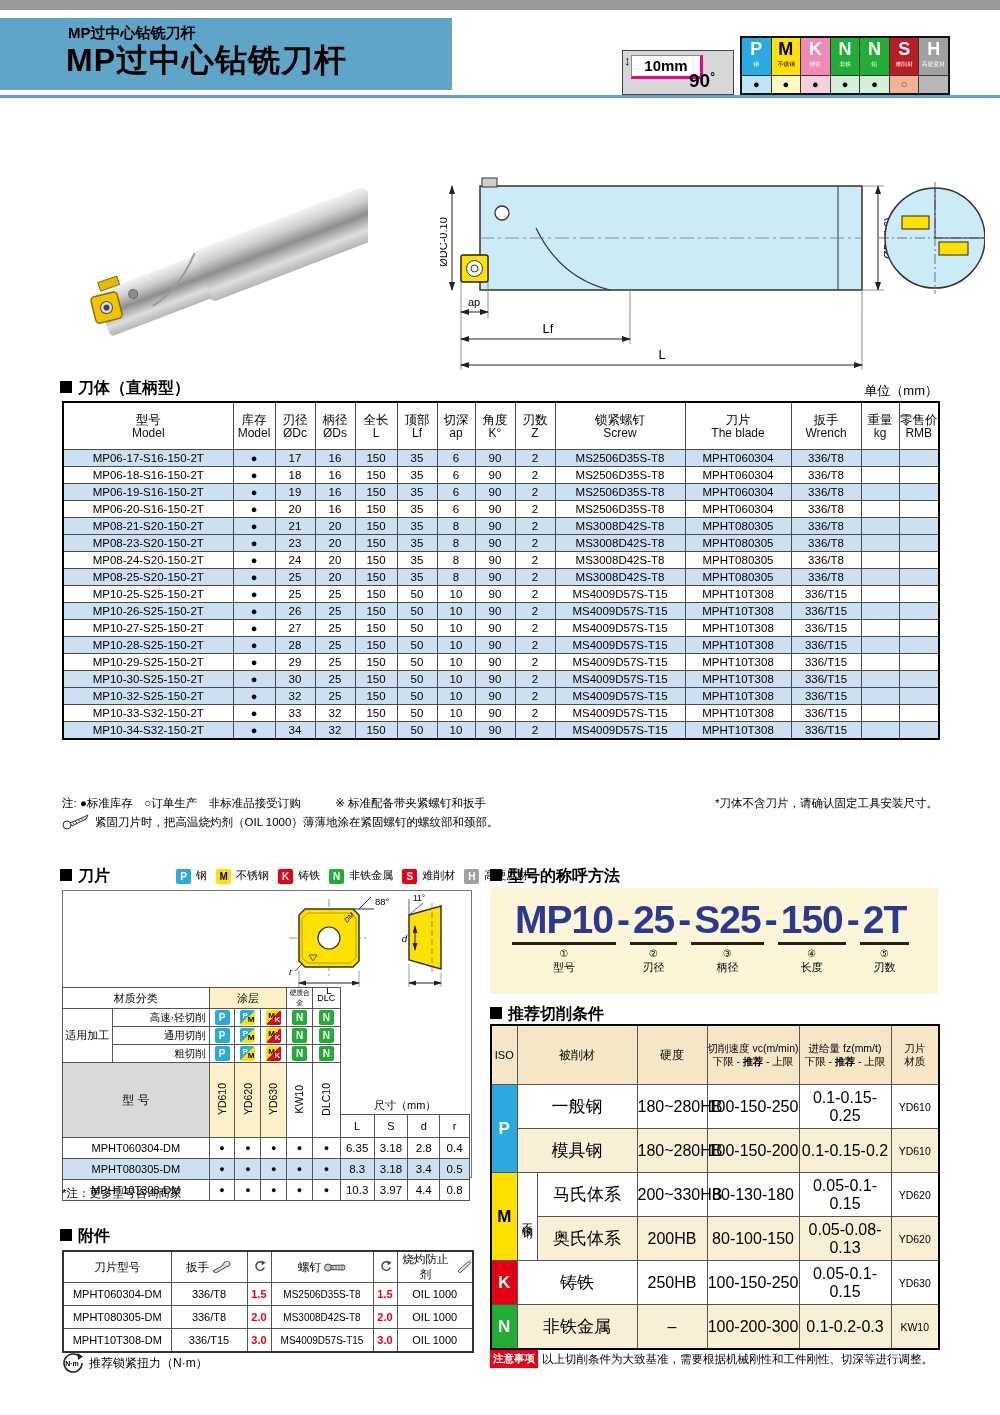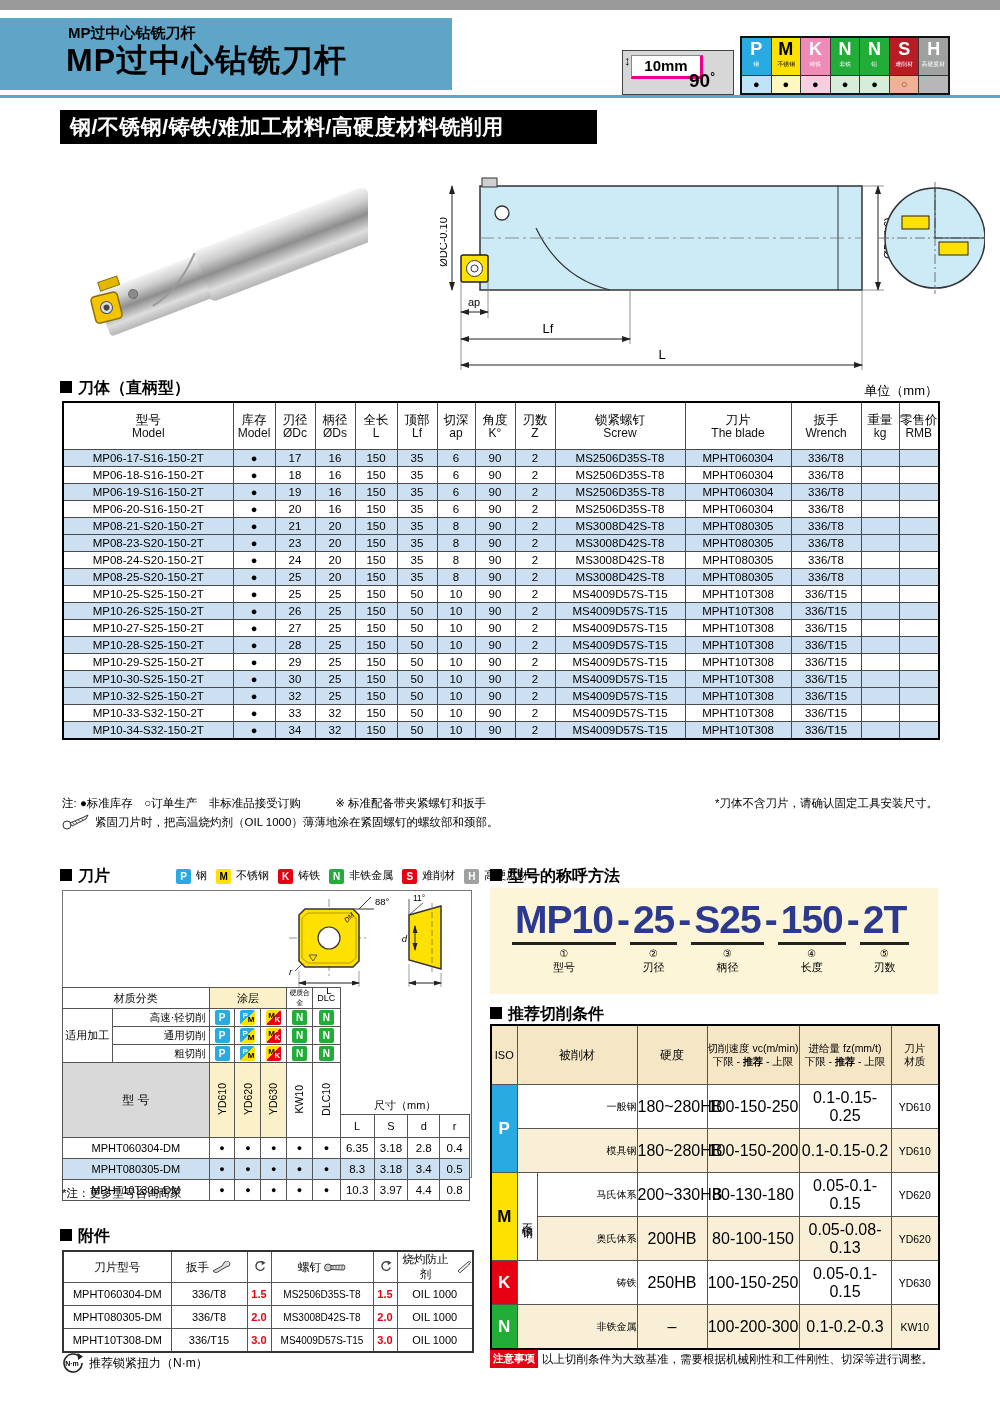--- a/index.html
+++ b/index.html
@@ -106,21 +106,21 @@
              border:2px solid #000;font-size:11px;}
   .cut-table th,.cut-table td{border:1px solid #555;text-align:center;padding:0;}
   .cut-table thead th{height:58px;background:#f5e7c6;font-weight:normal;}
   .cut-table tbody td{height:43px;}
   .cut-table tr.beige td{background:#f9efd6;}
   .cut-table td.isoc{font-size:17px;font-weight:bold;}
   .cut-table td.groupc{background:#fff;}
   .cut-table .vert{writing-mode:vertical-rl;font-size:11px;letter-spacing:2px;display:inline-block;}
   .cut-table .hth{font-size:10.5px;line-height:13px;}
   .cut-table .hth b{font-size:10px;}
-  .cut-table .mat{font-size:10px;text-align:right;}
+  .cut-table .mat{font-size:17px;}
   .cut-table .num{font-size:16px;}
   .cut-notice{position:absolute;left:490px;top:1340px;font-size:11.5px;display:flex;align-items:center;gap:4px;width:460px;}
   .notice-badge{background:#e60012;color:#fff;font-size:10.5px;font-weight:bold;padding:2px 3px;white-space:nowrap;}
 
   svg text{font-family:"Liberation Sans","DejaVu Sans",sans-serif;}
 </style>
 </head>
 <body>
 
 <div class="page">
@@ -182,21 +182,20 @@
       </div>
       <div class="iso-col">
         <div class="iso-top" style="background: rgb(159, 160, 160); color: rgb(255, 255, 255);">
           <div class="iso-letter">H</div>
           <div class="iso-label">高硬度材</div>
         </div>
         <div class="iso-bot" style="background: rgb(183, 183, 184);"><span></span></div>
       </div>
     </div>
 
-  <div class="subtitle-bar">钢/不锈钢/铸铁/难加工材料/高硬度材料铣削用</div>
 
   <svg class="photo" width="300" height="208" viewBox="0 0 300 208">
     <defs>
       <linearGradient id="metal" x1="0" y1="0" x2="0" y2="1">
         <stop offset="0" stop-color="#f4f4f4"></stop>
           <stop offset="0.25" stop-color="#cfcfcf"></stop>
         <stop offset="0.5" stop-color="#8e8e8e"></stop>
           <stop offset="0.78" stop-color="#dedede"></stop>
         <stop offset="1" stop-color="#b5b5b5"></stop>
       </linearGradient>

